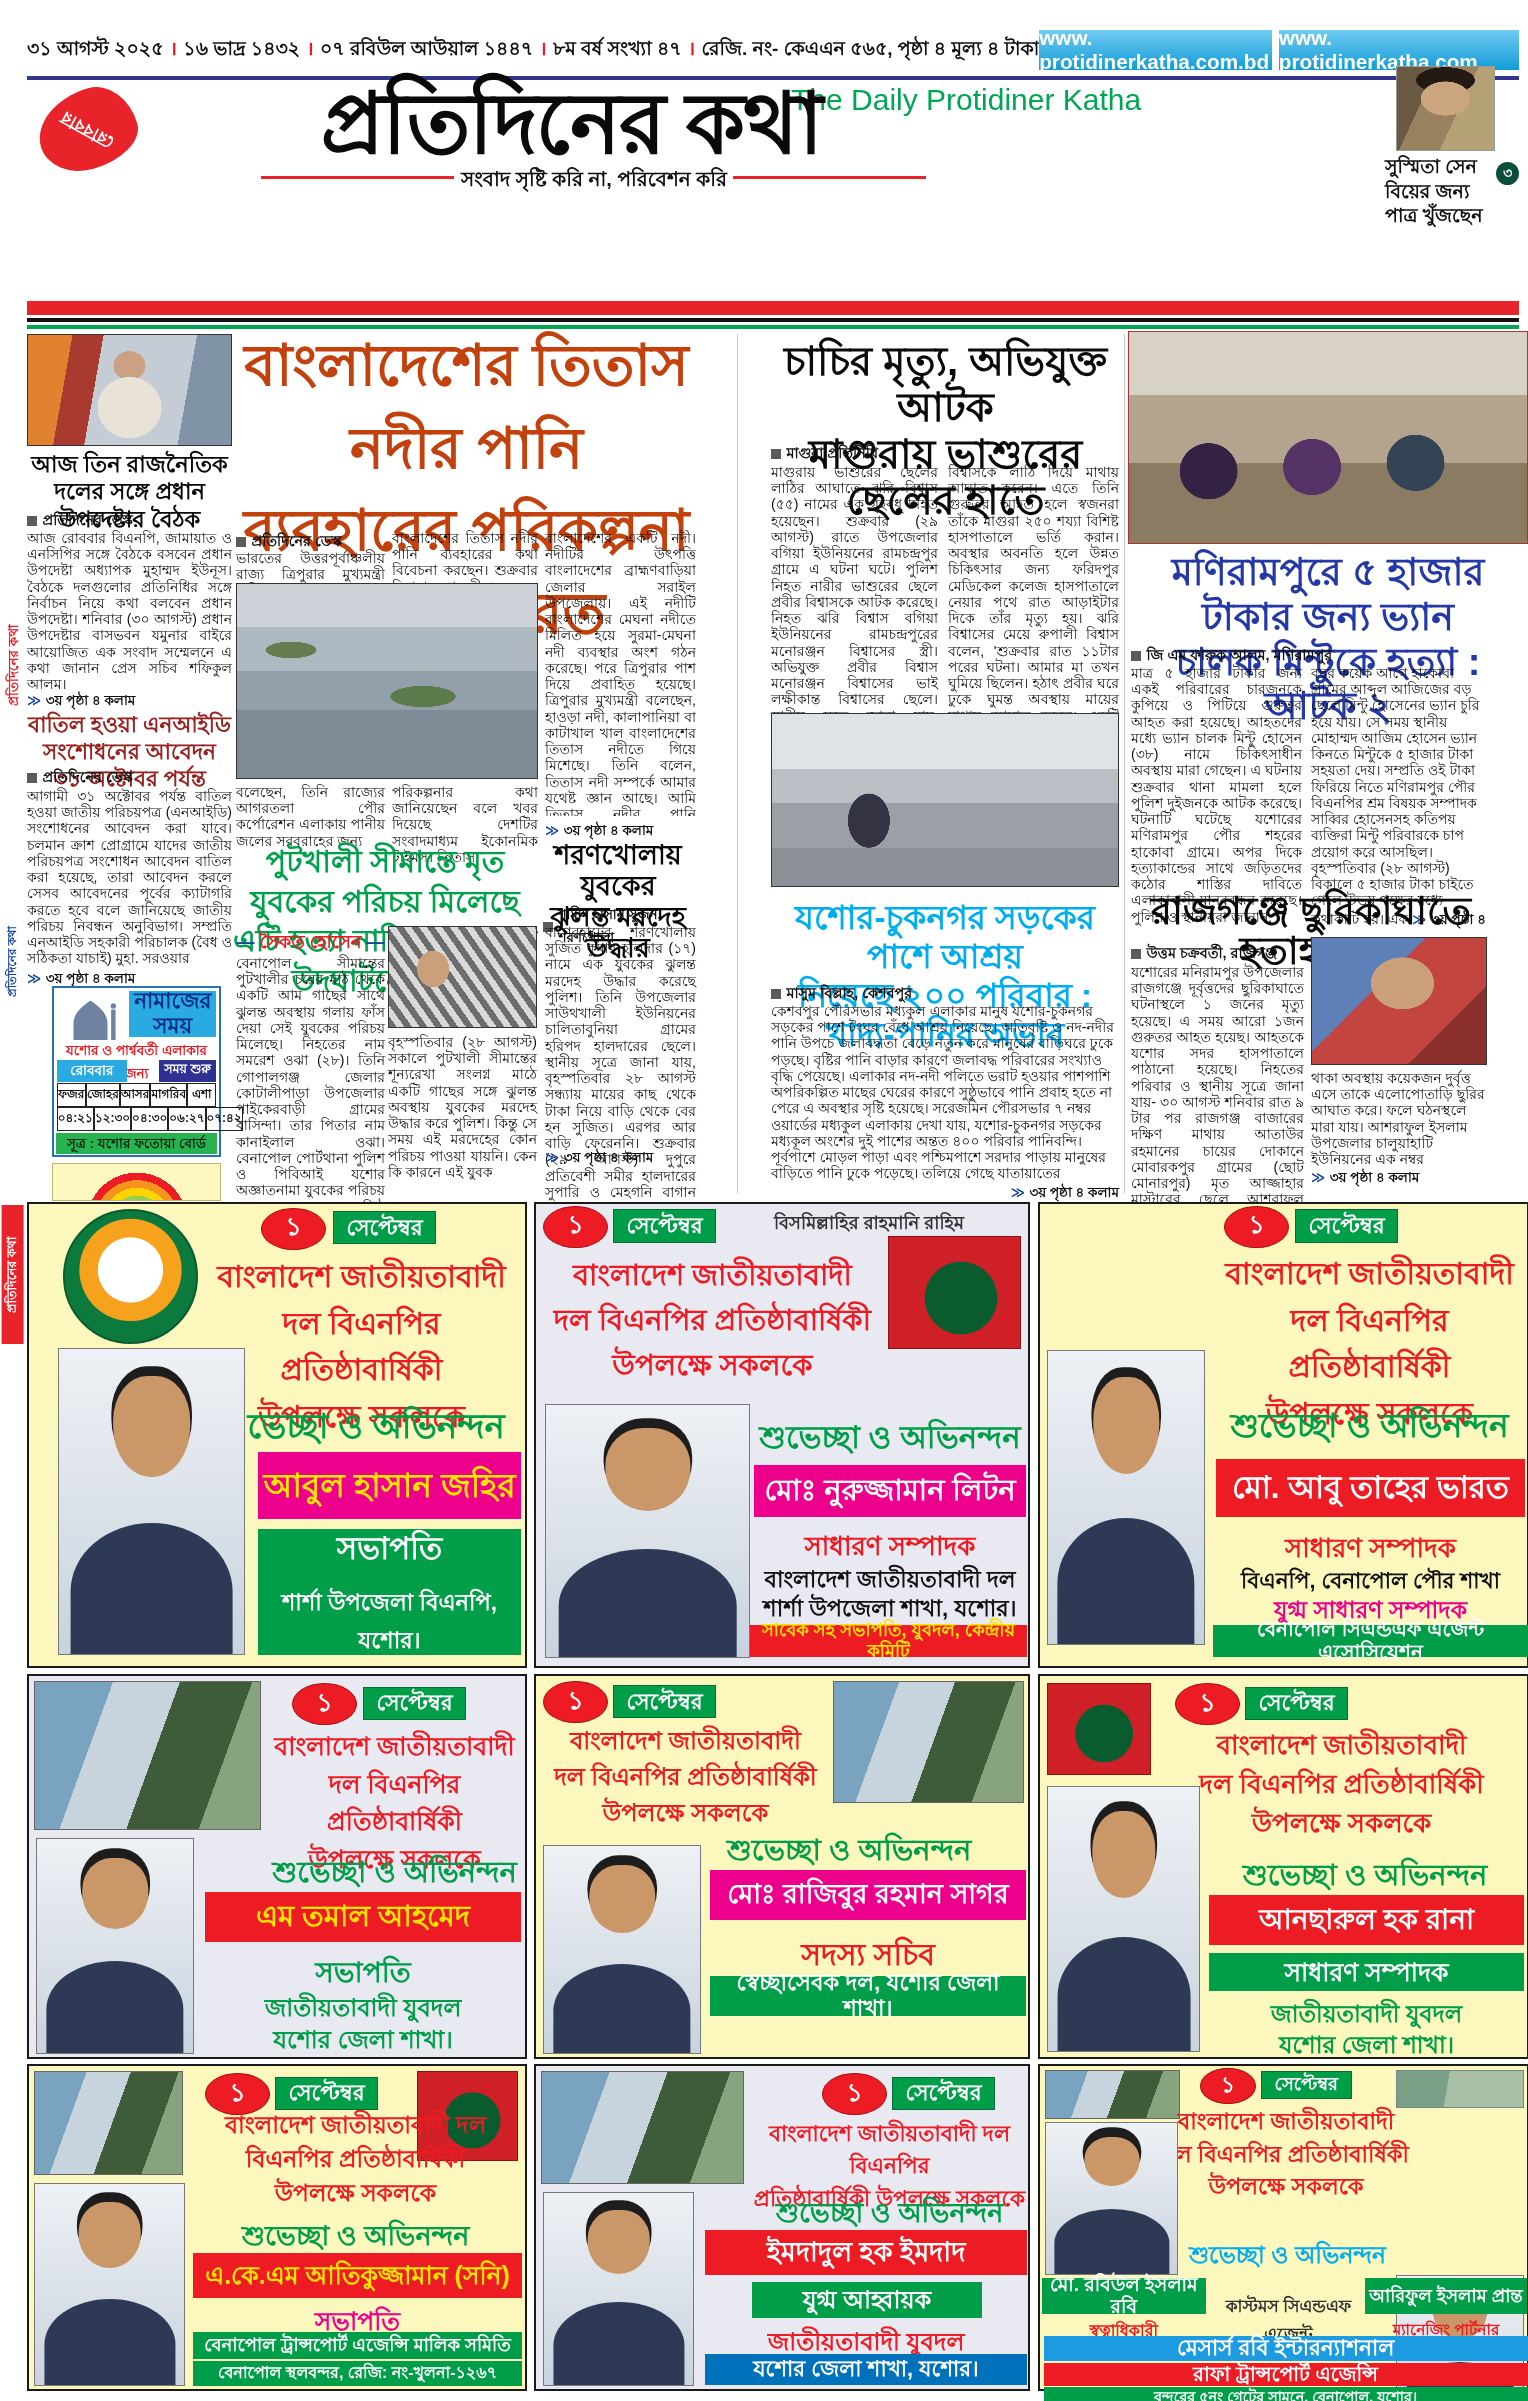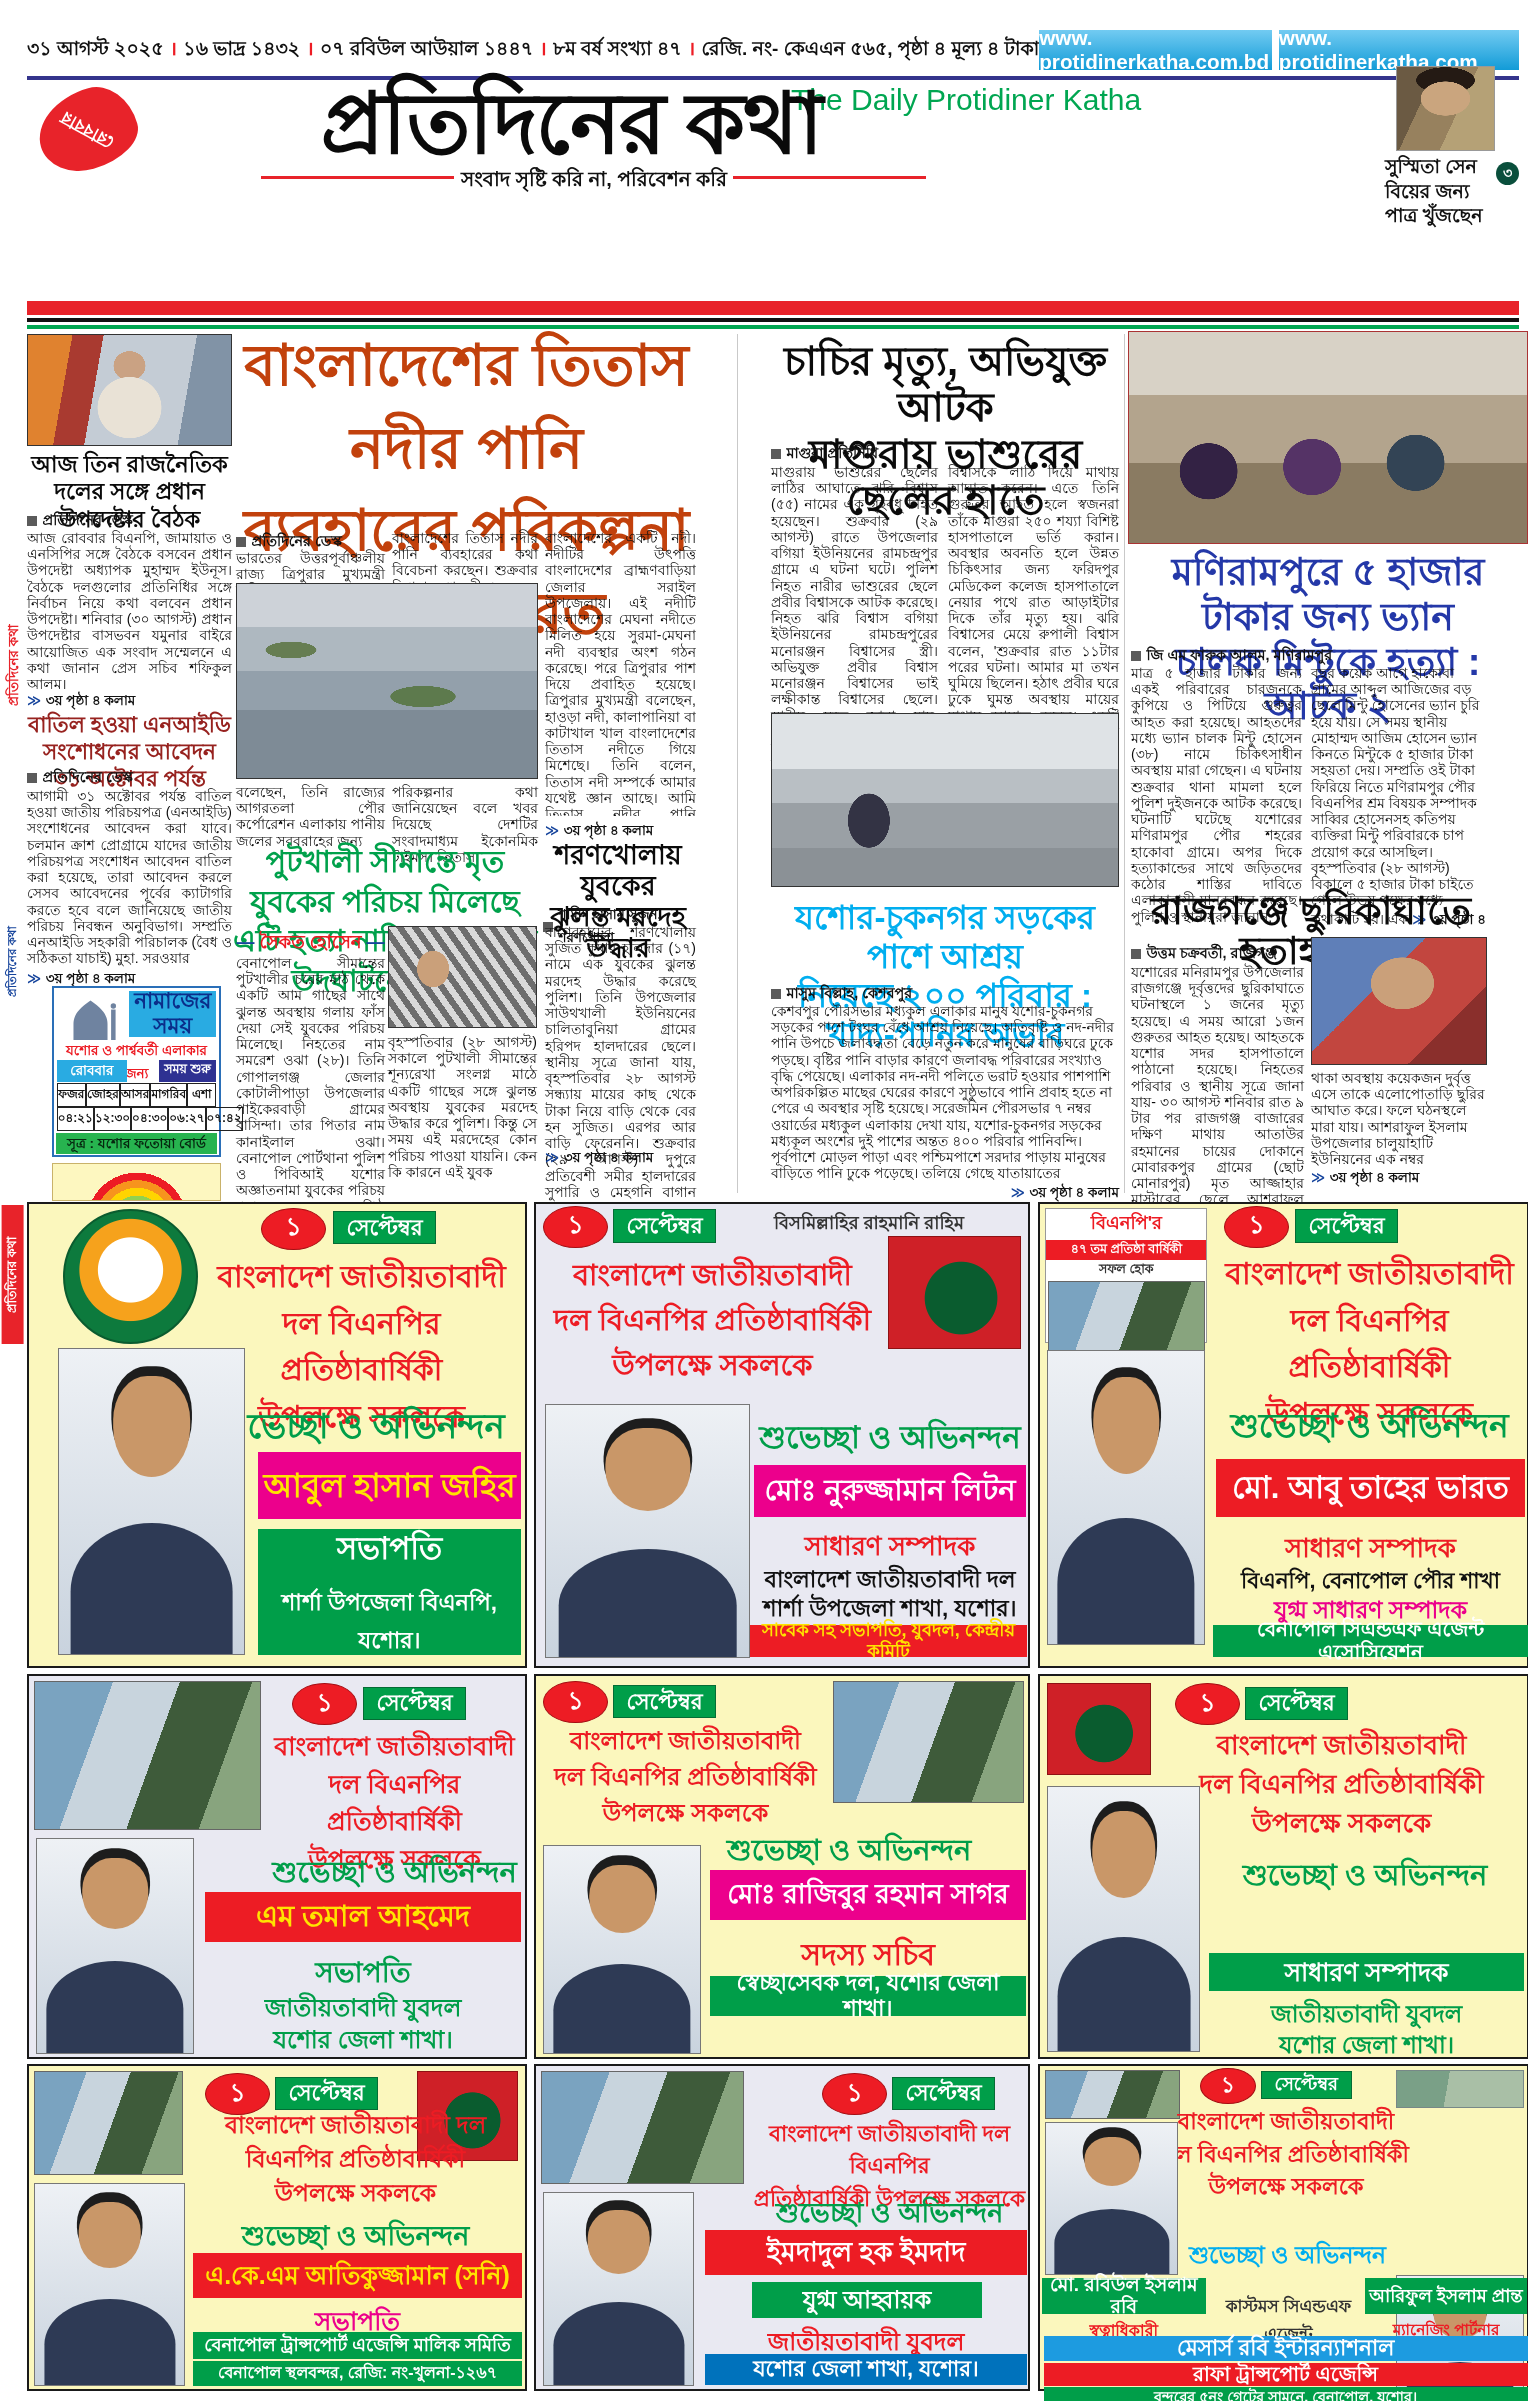--- a/index.html
+++ b/index.html
@@ -299,26 +299,20 @@
     <div class="a person" style="left:9px;top:200px;width:205px;height:254px"></div>
     <div class="a greet" style="left:220px;top:209px;width:268px;font-size:31px">শুভেচ্ছা ও অভিনন্দন</div>
     <div class="a nbox" style="left:218px;top:261px;width:272px;height:52px;background:#ec008c;color:#fff;font-size:29px">মোঃ নুরুজ্জামান লিটন</div>
     <div class="a role" style="left:218px;top:322px;width:272px;color:#ed1c24;font-size:26px">সাধারণ সম্পাদক</div>
     <div class="a role" style="left:218px;top:358px;width:272px;color:#111;font-size:22.5px">বাংলাদেশ জাতীয়তাবাদী দল</div>
     <div class="a role" style="left:218px;top:387px;width:272px;color:#111;font-size:22.5px">শার্শা উপজেলা শাখা, যশোর।</div>
     <div class="a nbox" style="left:214px;top:421px;width:277px;height:32px;background:#ed1c24;color:#ffe400;font-size:18px">সাবেক সহ সভাপতি, যুবদল, কেন্দ্রীয় কমিটি</div>
   </div>
 
   <div class="ad" style="left:1038px;top:1202px;width:491px;height:466px;background:#fbf7bd">
-    <div class="a" style="left:5.4px;top:3.6px;width:162px;height:135px;background:#fff;border:0.9px solid #999;text-align:center">
-      <div class="b" style="color:#ed1c24;font-size:18px">বিএনপি'র</div>
-      <div class="b" style="background:#ed1c24;color:#fff;font-size:12.6px">৪৭ তম প্রতিষ্ঠা বার্ষিকী</div>
-      <div class="b" style="color:#333;font-size:12.6px">সফল হোক</div>
-      <div class="collage" style="height:76px;margin:1.8px"></div>
-    </div>
     <div class="badge-n" style="left:184px;top:1.8px">১</div>
     <div class="badge-m" style="left:255px;top:5.4px">সেপ্টেম্বর</div>
     <div class="a adt" style="left:173px;top:47px;width:313px;font-size:30px;line-height:1.55">
       <div>বাংলাদেশ জাতীয়তাবাদী</div>
       <div>দল বিএনপির প্রতিষ্ঠাবার্ষিকী</div>
       <div>উপলক্ষে সকলকে</div>
     </div>
     <div class="a greet" style="left:173px;top:196px;width:313px;font-size:33px">শুভেচ্ছা ও অভিনন্দন</div>
     <div class="a person" style="left:7.2px;top:146px;width:158px;height:295px"></div>
     <div class="a nbox" style="left:176px;top:255px;width:309px;height:58px;background:#ed1c24;color:#fff;font-size:31px">মো. আবু তাহের ভারত</div>
@@ -365,20 +359,21 @@
     <div class="a flag-logo" style="left:7.2px;top:7.2px;width:104px;height:92px"></div>
     <div class="badge-n" style="left:135px;top:7.2px">১</div>
     <div class="badge-m" style="left:205px;top:10.8px">সেপ্টেম্বর</div>
     <div class="a adt" style="left:119px;top:50px;width:365px;font-size:26px;line-height:1.5">
       <div>বাংলাদেশ জাতীয়তাবাদী</div>
       <div>দল বিএনপির প্রতিষ্ঠাবার্ষিকী</div>
       <div>উপলক্ষে সকলকে</div>
     </div>
     <div class="a greet" style="left:167px;top:176px;width:316px;font-size:29px">শুভেচ্ছা ও অভিনন্দন</div>
     <div class="a person" style="left:7.2px;top:110px;width:153px;height:266px"></div>
+    <div class="a nbox" style="left:169px;top:219px;width:315px;height:50px;background:#ed1c24;color:#fff;font-size:28px">আনছারুল হক রানা</div>
     <div class="a nbox" style="left:169px;top:277px;width:315px;height:38px;background:#009e49;color:#fff;font-size:25px">সাধারণ সম্পাদক</div>
     <div class="a role" style="left:169px;top:320px;width:315px;color:#009e49;font-size:23.4px">জাতীয়তাবাদী যুবদল</div>
     <div class="a role" style="left:169px;top:351px;width:315px;color:#009e49;font-size:23.4px">যশোর জেলা শাখা।</div>
   </div>
 
   <div class="ad" style="left:27px;top:2064px;width:500px;height:327px;background:#fbf7bd">
     <div class="a collage" style="left:5.4px;top:5.4px;width:149px;height:104px"></div>
     <div class="badge-n" style="left:176px;top:7.2px">১</div>
     <div class="badge-m" style="left:246px;top:10.8px">সেপ্টেম্বর</div>
     <div class="a flag-logo" style="left:388px;top:5.4px;width:101px;height:90px"></div>

